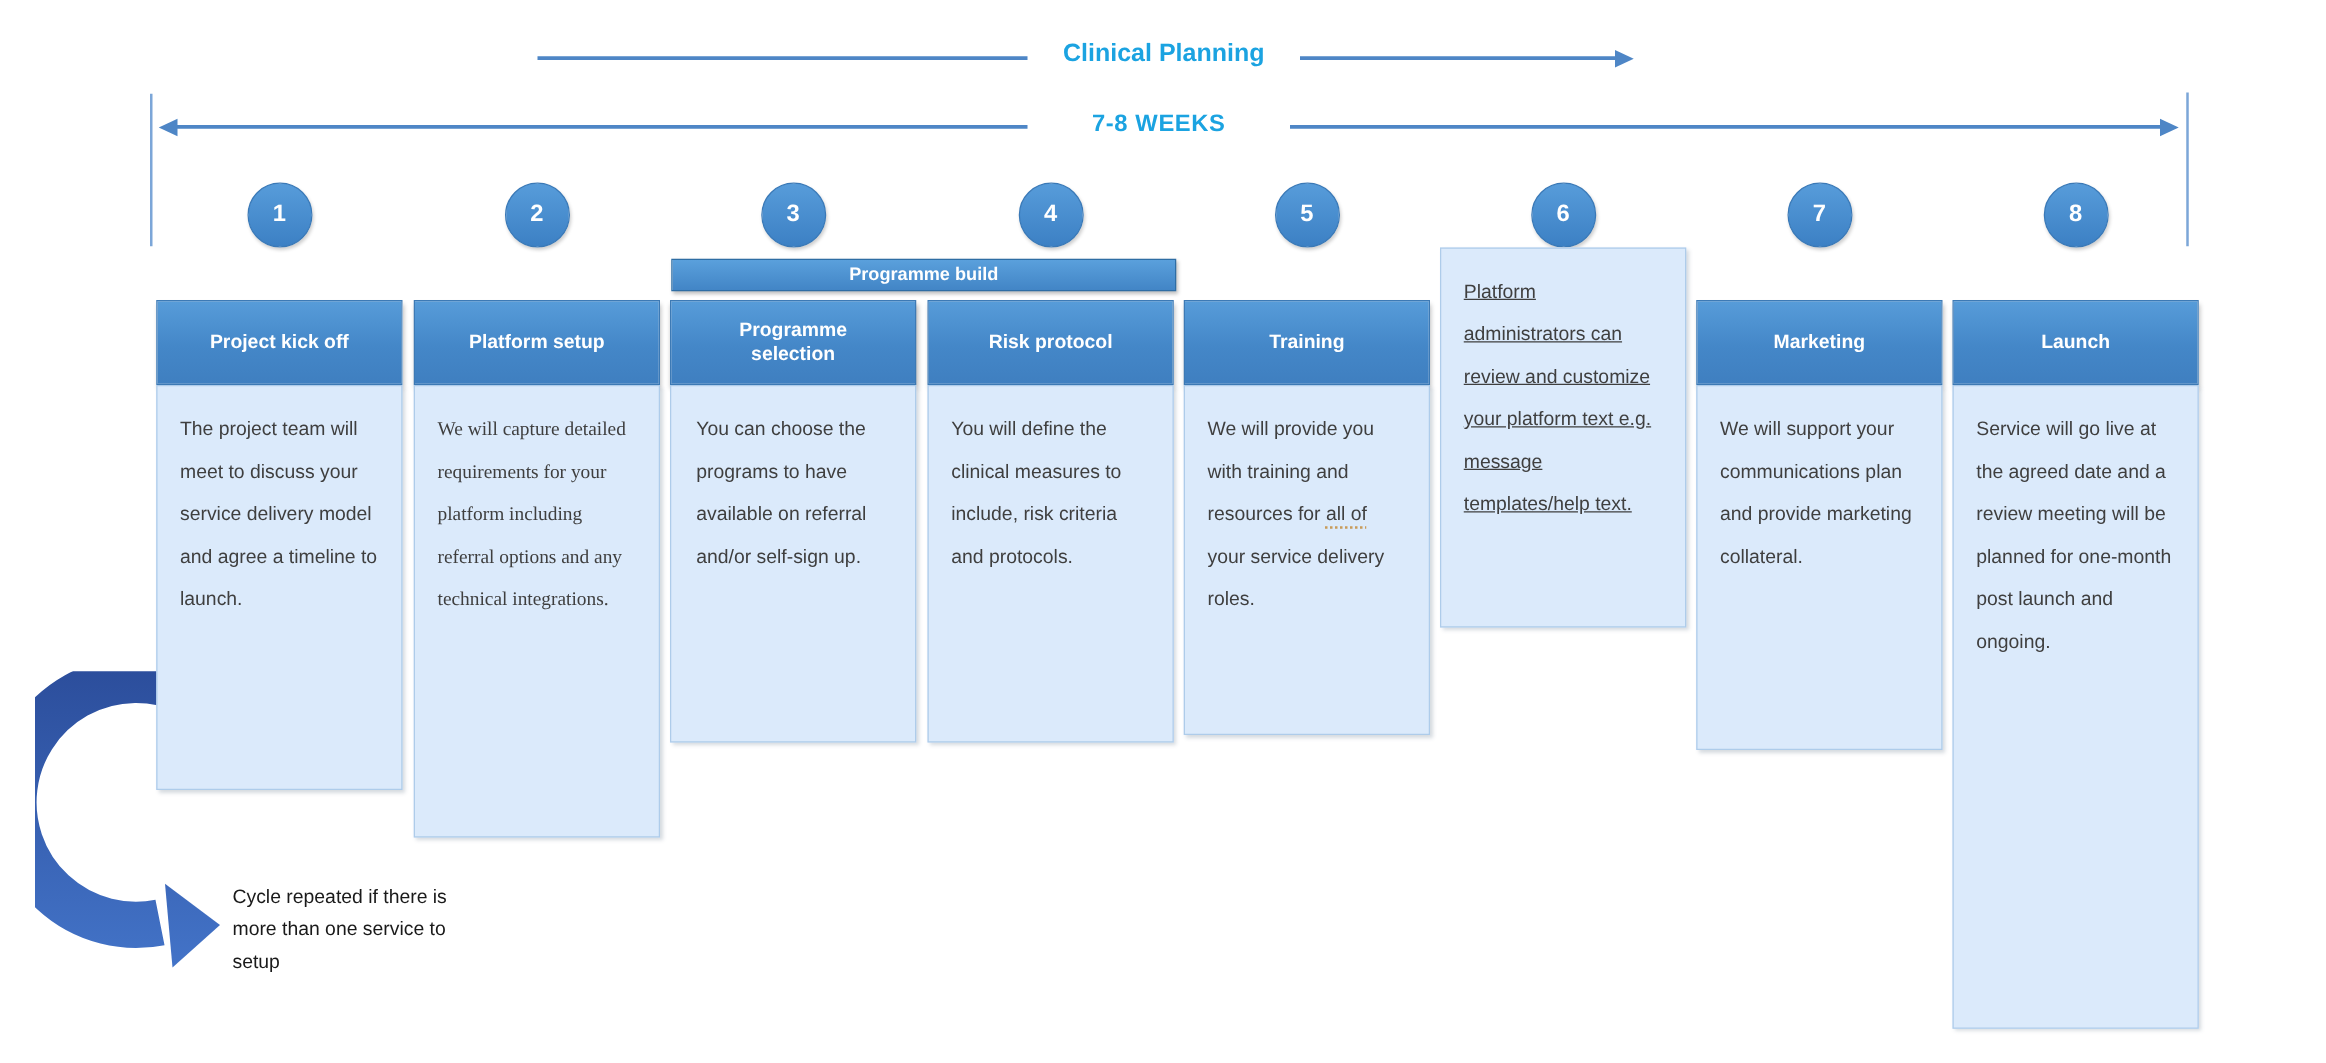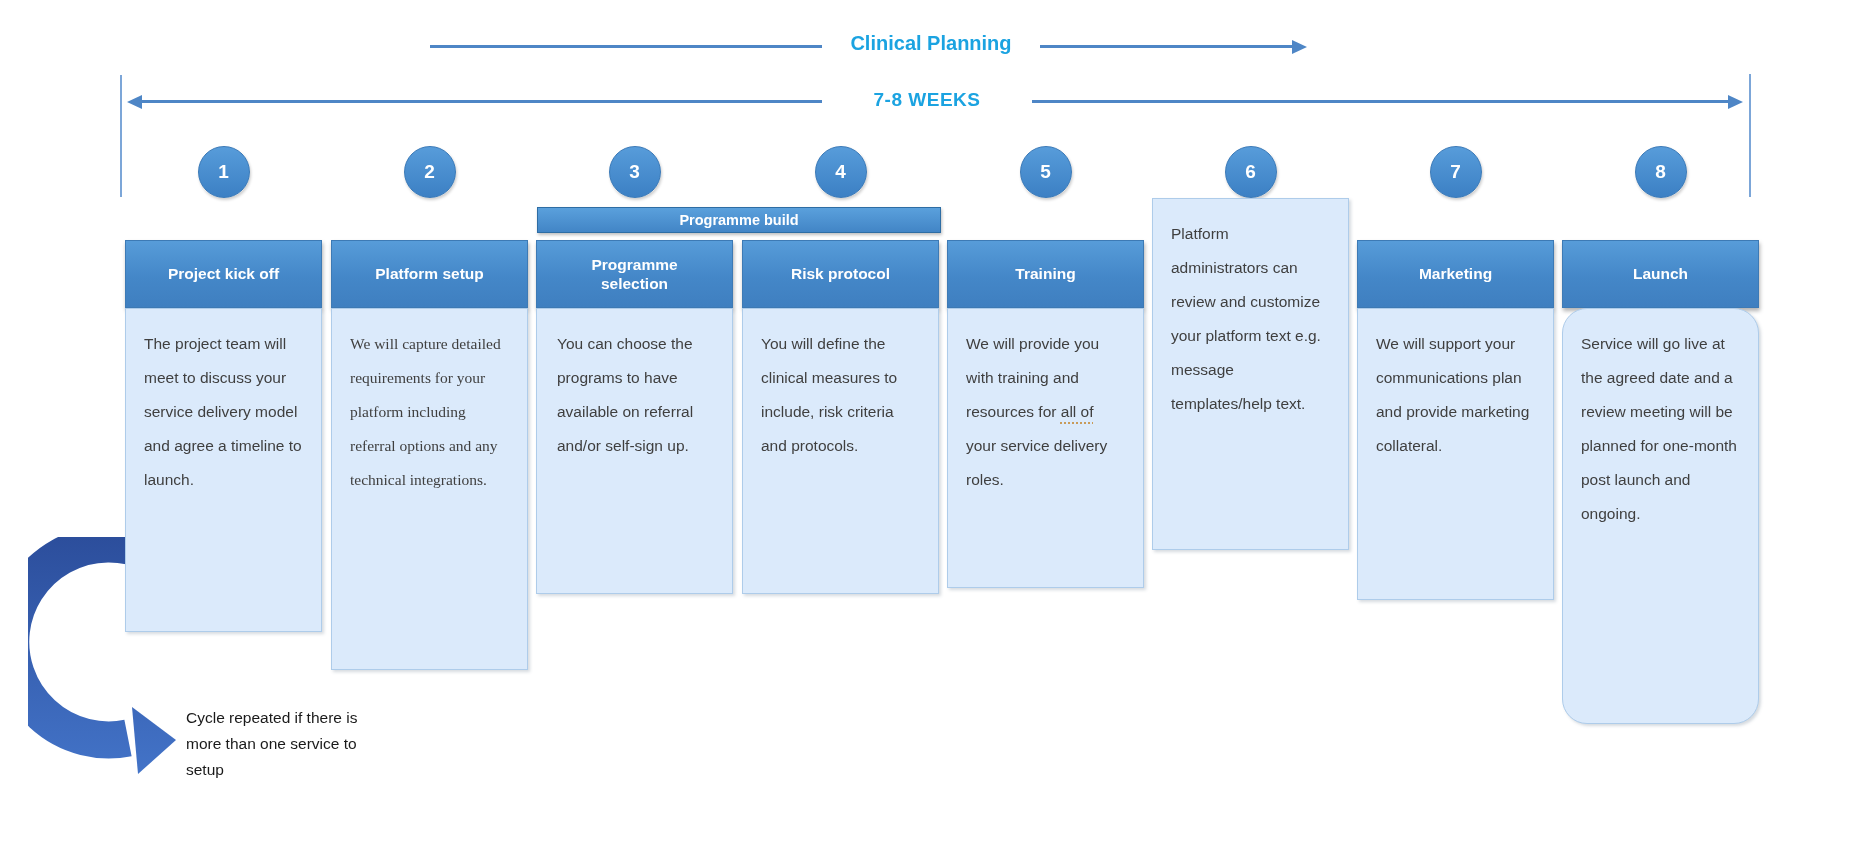--- a/index.html
+++ b/index.html
@@ -54,23 +54,23 @@
     background:#DBEAFB; border:1.5px solid #AECCEA;
     color:#3F3F3F; font-size:15.5px; line-height:34px;
     padding:18px 18px 0 18px;
     box-shadow:2px 2px 3px rgba(90,110,130,0.25);
   }
   .col:nth-child(1) .body-card { height:324px; }
   .col:nth-child(2) .body-card { height:362px;font-family:Liberation Serif, serif; }
   .col:nth-child(3) .body-card { height:286px;padding-left:20px; }
   .col:nth-child(4) .body-card { height:286px; }
   .col:nth-child(5) .body-card { height:280px; }
-  .col:nth-child(6) .body-card { height:352px; }
+  .col:nth-child(6) .body-card { height:304px;text-decoration:underline; }
   .col:nth-child(7) .body-card { height:292px; }
-  .col:nth-child(8) .body-card { height:416px;border-radius:25px; }
+  .col:nth-child(8) .body-card { height:515px; }
 
   .proof {
     text-decoration-line:underline; text-decoration-style:dotted;
     text-decoration-color:#C89B5A; text-decoration-thickness:2px;
     text-underline-offset:5px;
   }
 
   
   .cycle-svg { position:absolute; left:28px; top:537px; z-index:1; }
   .cycle-note {

